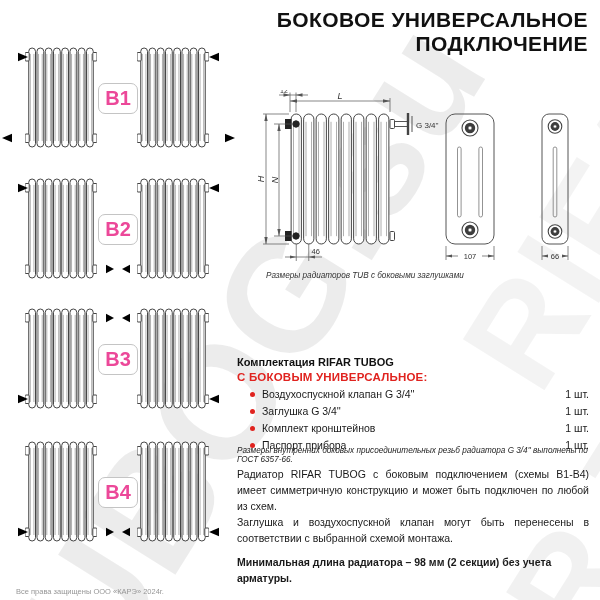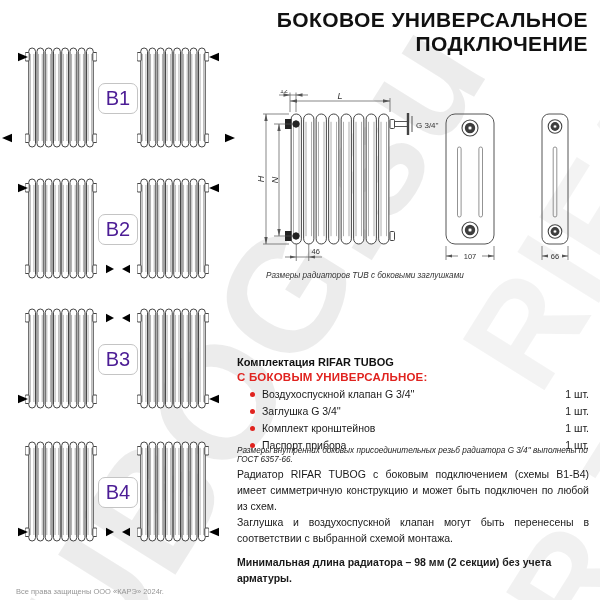--- a/index.html
+++ b/index.html
@@ -20,21 +20,21 @@
   .scheme-row{position:absolute;left:10px;width:226px;height:115px;}
   #row-b1{top:40px;} #row-b2{top:171px;} #row-b3{top:301px;} #row-b4{top:434px;}
   .rad{position:absolute;top:5px;width:72px;height:105px;}
   .rad.left{left:15px;} .rad.right{left:127px;}
   .tube{fill:#fff;stroke:#454545;stroke-width:1;}
   .tube-line{stroke:#9a9a9a;stroke-width:.8;}
   .plug{fill:#fff;stroke:#454545;stroke-width:1;}
   .scheme-label{position:absolute;left:88px;top:43px;width:38px;height:29px;
       border:1.5px solid #c4c4c4;border-radius:7px;background:#fff;
       display:flex;align-items:center;justify-content:center;
-      font-weight:normal;font-size:20px;color:#4c1d95;}
+      font-weight:bold;font-size:20px;color:#ec4899;}
   .arrow{position:absolute;height:10px;}
   .flip{transform:scaleX(-1);}
   .y-top{top:12px;} .y-bot{top:93px;}
   .x-lout{left:-8px;} .x-rout{left:199px;} .x-lc{left:88px;} .x-rc{left:112px;}
   
   #front-dim{position:absolute;left:250px;top:90px;}
   #side-dim{position:absolute;left:438px;top:90px;}
   .dline{stroke:#555;stroke-width:.7;fill:none;}
   .dthick{stroke:#444;stroke-width:2.4;}
   .dthin{stroke:#555;stroke-width:1;fill:none;}

